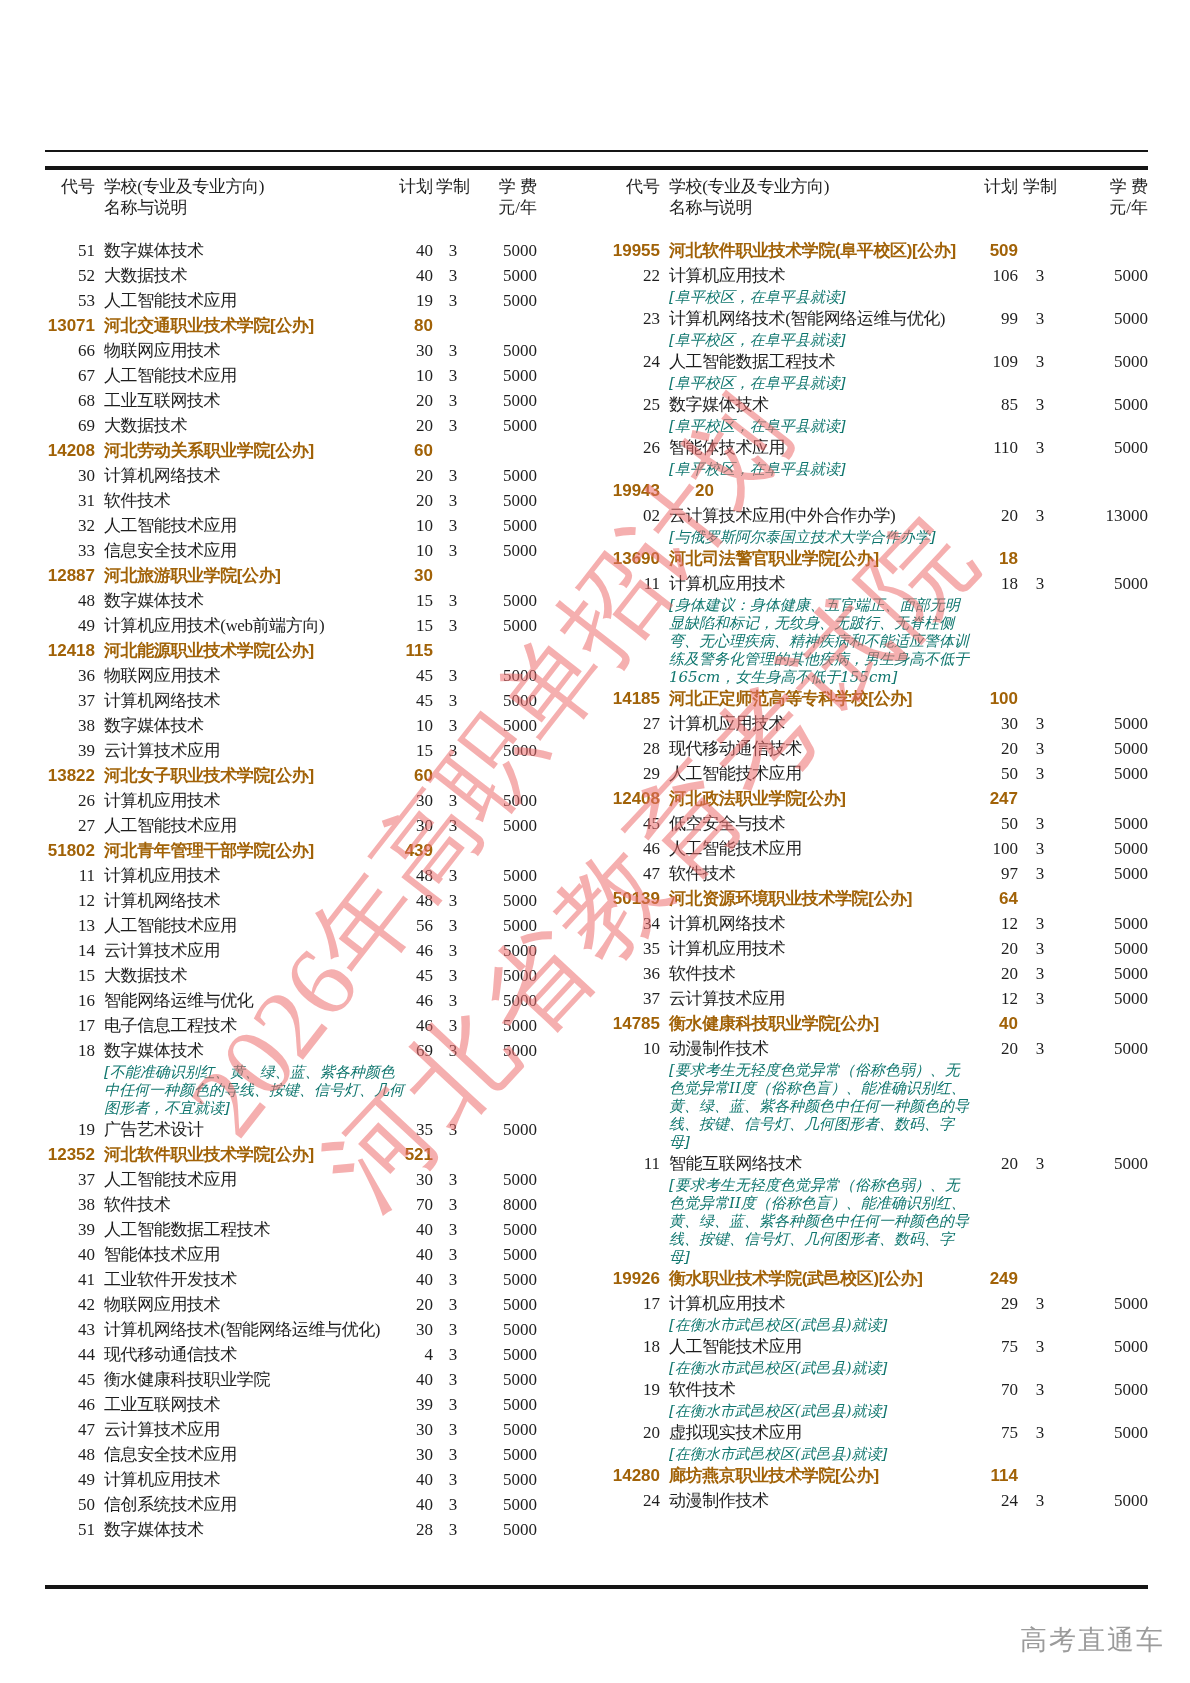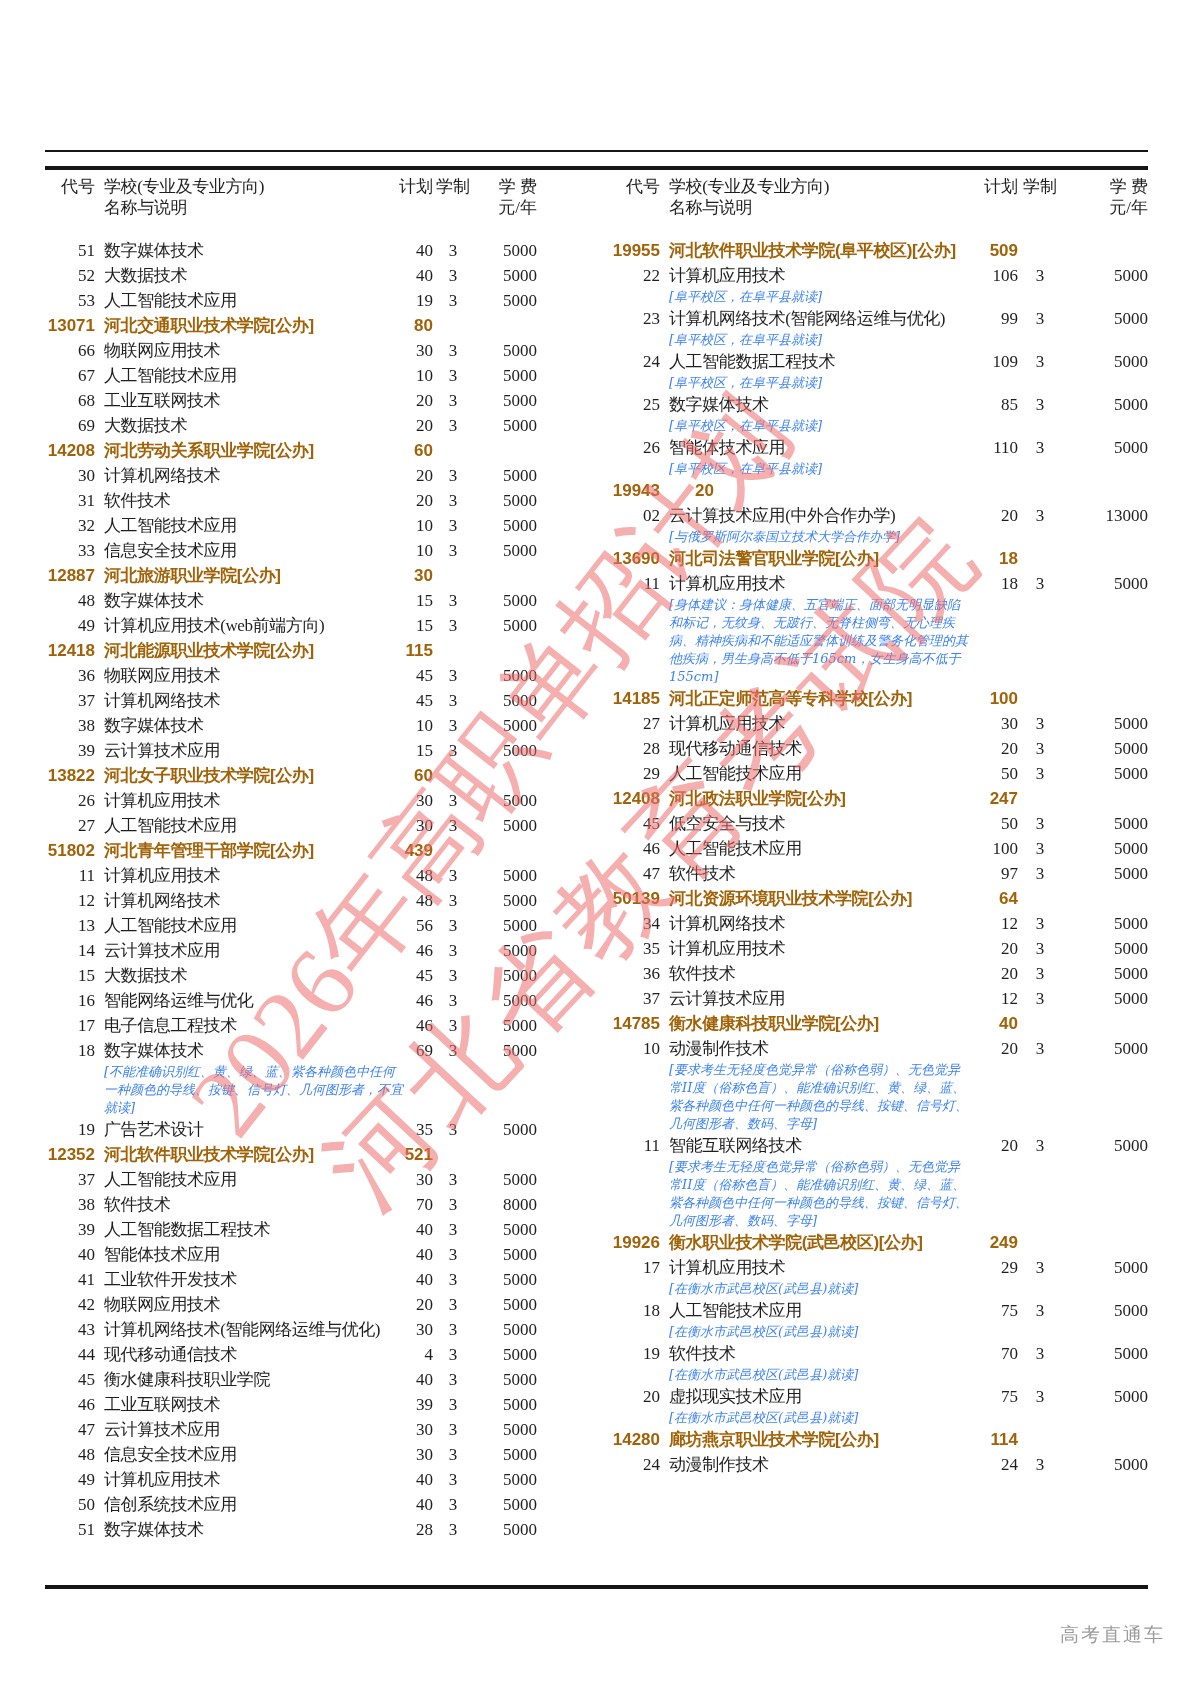--- a/index.html
+++ b/index.html
@@ -51,36 +51,36 @@
   .L .c-code{width:50px;}  .L .c-plan{width:50px;}  .L .c-years{width:40px;}  .L .c-fee{width:64px;}
   .R .c-code{width:58px;}  .R .c-plan{width:54px;}  .R .c-years{width:44px;}  .R .c-fee{width:86px;}
   .row.major{font-family:"Liberation Serif","DejaVu Serif",serif;font-size:17px;}
   .row.school{
     font-family:"Liberation Sans","DejaVu Sans",sans-serif;
     font-weight:700;font-size:17px;color:#a16207;
   }
   .row.note{line-height:18px;}
   .row.note .c-name{
     font-family:"DejaVu Serif","Liberation Serif",serif;
-    font-style:italic;font-size:13px;color:#3b82f6;
+    font-style:italic;font-size:15px;color:#0f766e;
     max-width:302px;letter-spacing:0;
   }
   
   .wm{
     position:absolute;white-space:nowrap;pointer-events:none;
     font-family:"Liberation Serif","DejaVu Serif",serif;
     z-index:5;text-align:center;
   }
   .wm1{left:-70px;top:700px;width:1120px;font-size:100px;transform:rotate(-52deg);}
   .wm2{left:205px;top:792px;width:890px;font-size:106px;letter-spacing:6px;transform:rotate(-47deg);}
   
   .doc-footer{
     position:absolute;top:1622px;right:25px;
     font-family:"Liberation Sans","DejaVu Sans",sans-serif;
-    font-size:19px;letter-spacing:2px;color:#9b9b9b;
+    font-size:27px;letter-spacing:2px;color:#9b9b9b;
   }
 </style>
 </head>
 <body>
 
 <div class="page">
 
 
   <div class="rule rule-thin"></div>
   <div class="rule rule-thick"></div>

